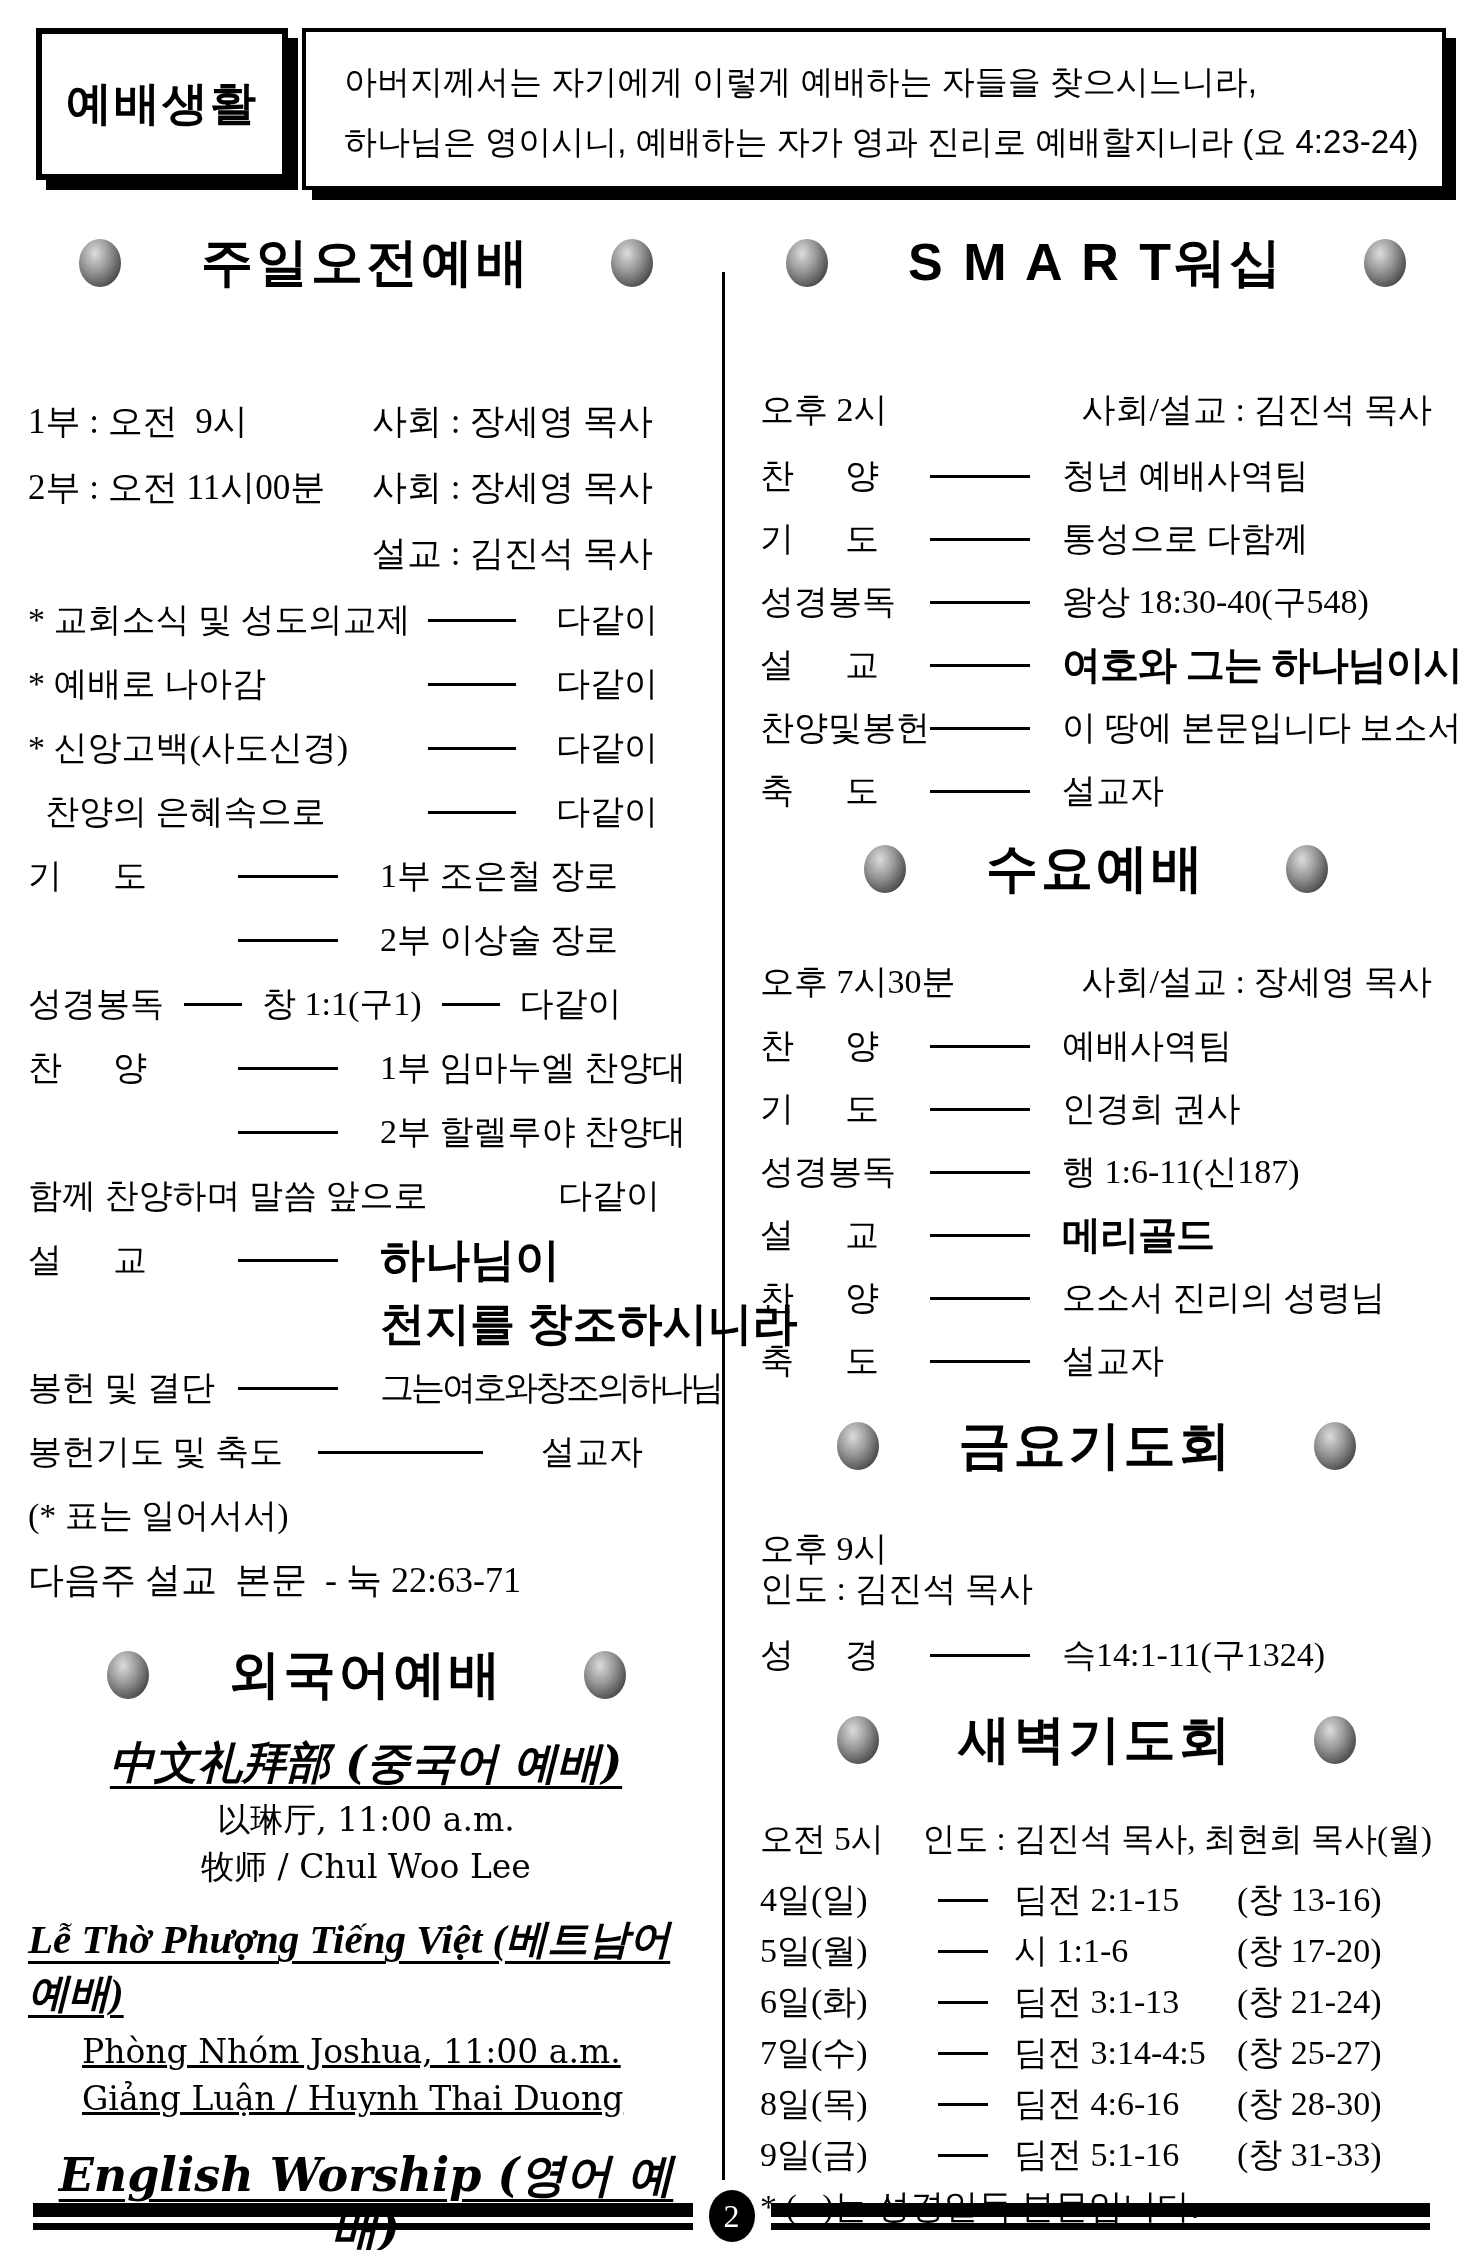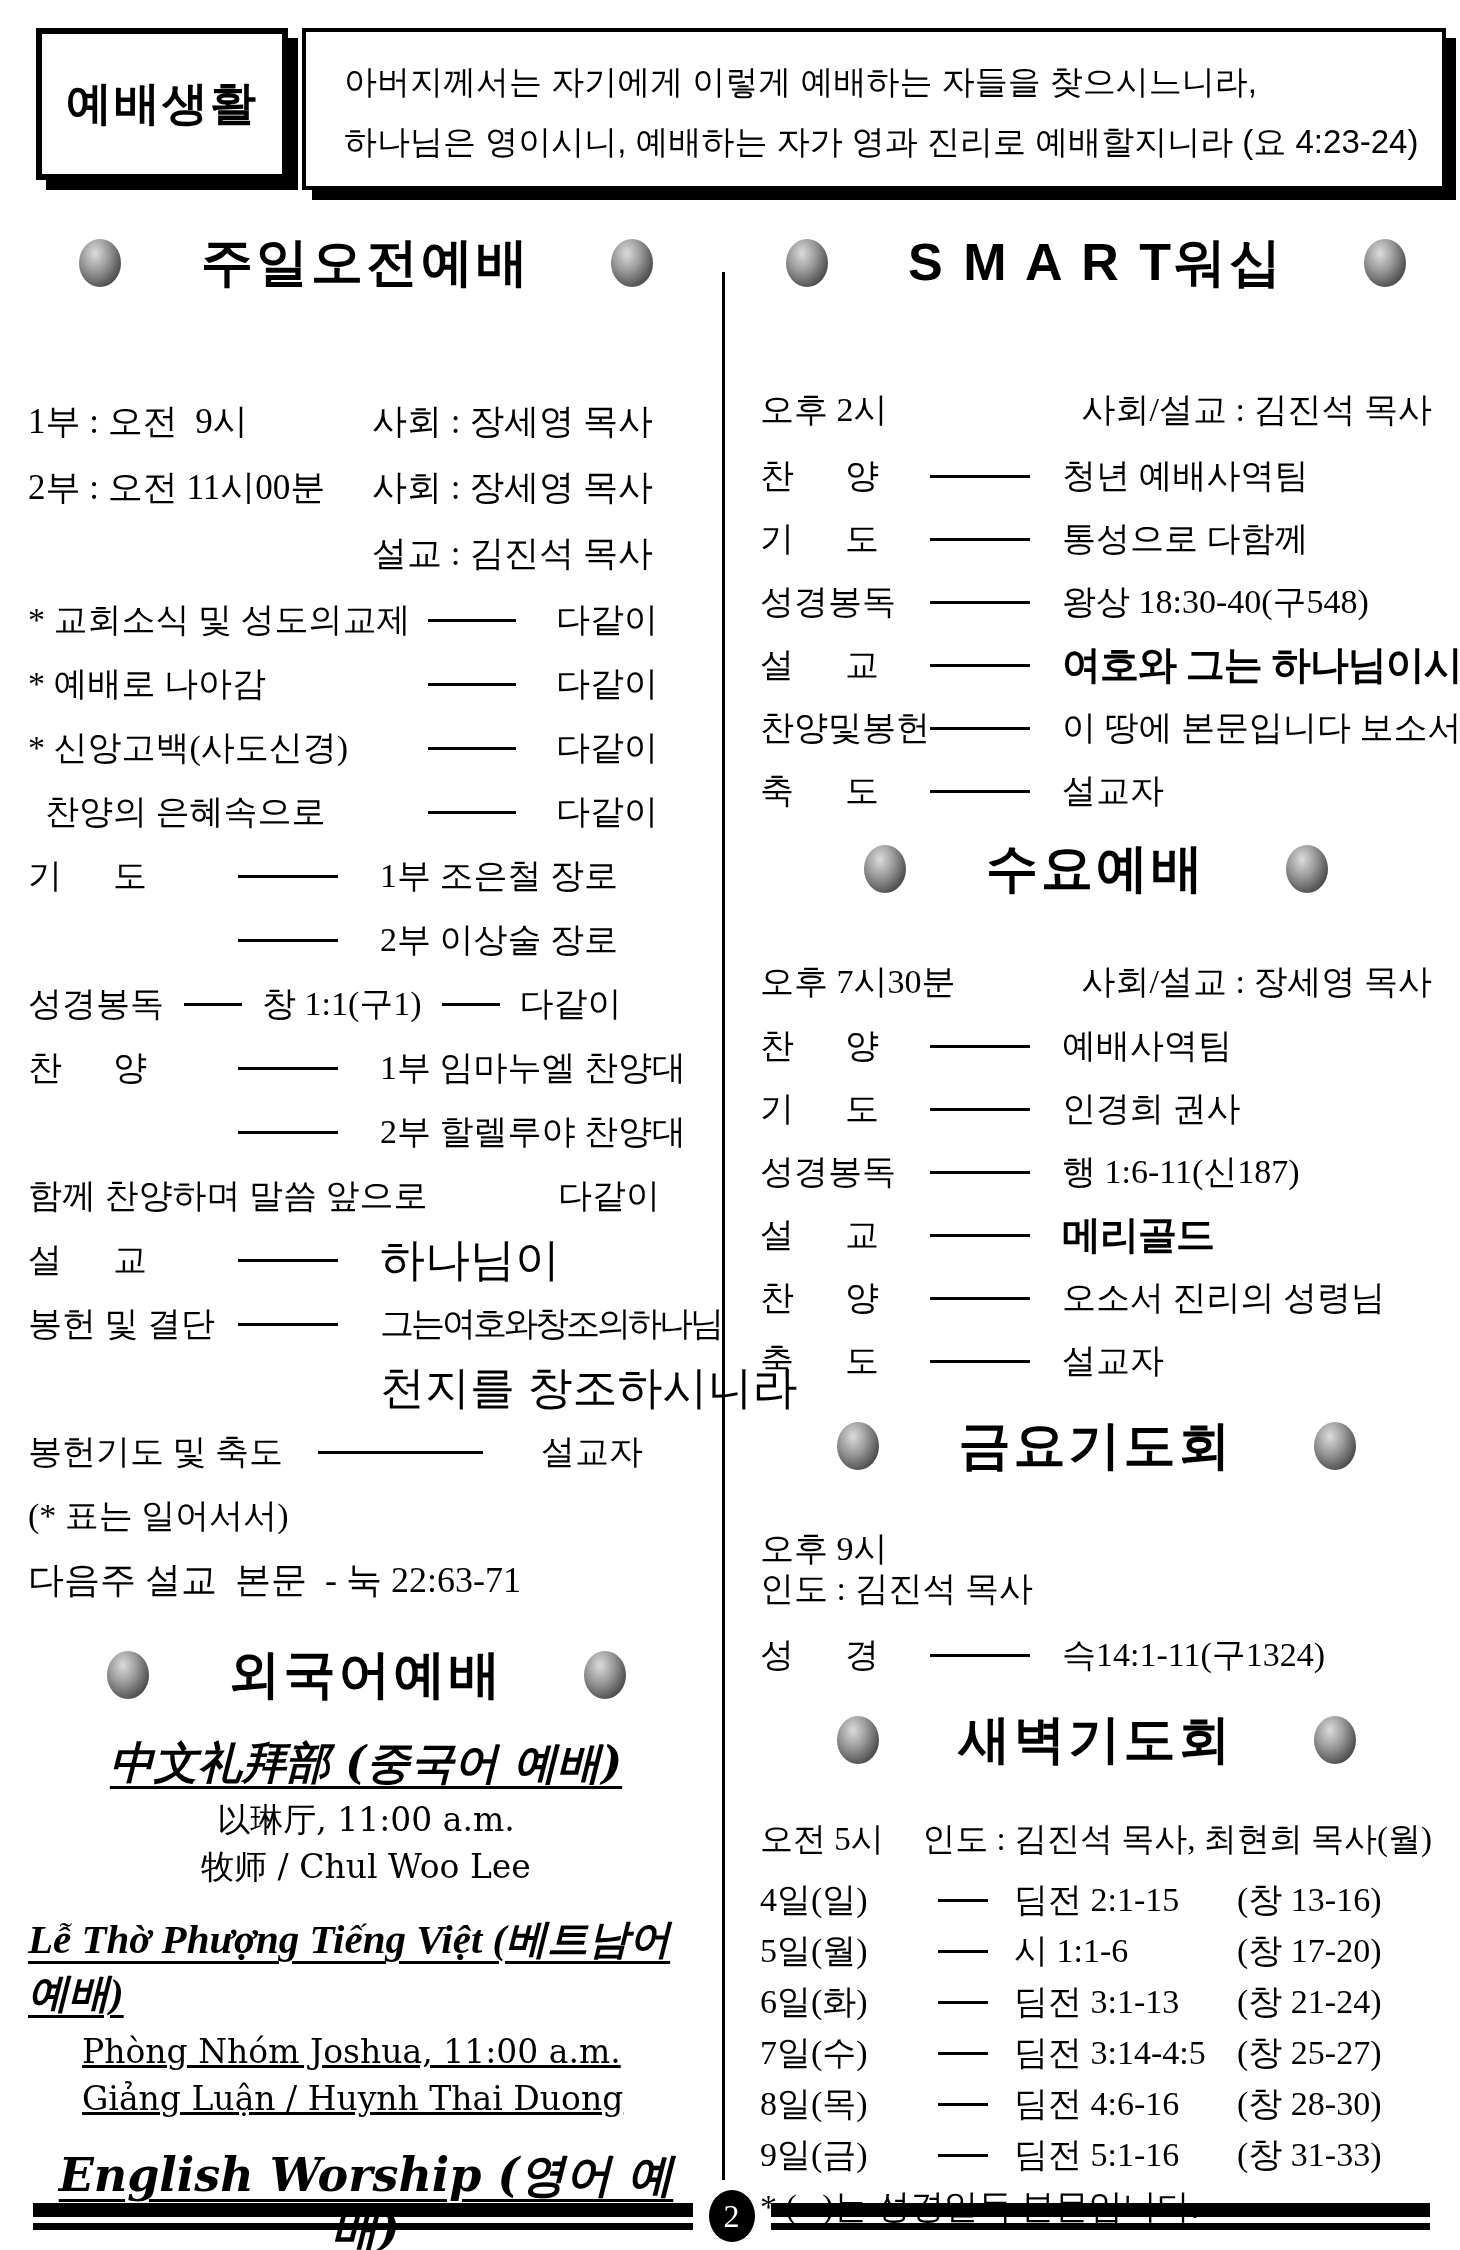--- a/index.html
+++ b/index.html
@@ -35,21 +35,21 @@
   
   .lbl-a{flex:0 0 400px;}
   .lbl-b{flex:0 0 210px;}
   .lbl-c{flex:0 0 530px;}
   .lbl-d{flex:0 0 290px;}
   .dash-a{width:88px;margin-right:40px;}
   .dash-b{width:100px;margin-right:42px;}
   .dash-s{width:58px;margin:0 20px;}
   .dash-l{width:165px;margin-right:58px;}
   .ind{flex:0 0 352px;}
-  .big-sermon{font-family:"Liberation Sans",sans-serif;font-weight:400;font-size:45px;text-align:center;}
+  .big-sermon{font-family:"Liberation Sans",sans-serif;font-weight:700;font-size:45px;text-align:center;}
   .cond{letter-spacing:-3px;}
 
   .sch-row{display:flex;font-size:35px;line-height:40px;margin-bottom:26px;}
   .sch-left{flex:1;white-space:pre;}
   .sch-right{flex:0 0 332px;white-space:pre;}
 
   .note-line{font-size:34px;line-height:40px;white-space:pre;}
 
   
   .f-head{font-family:"DejaVu Serif",serif;font-style:italic;font-weight:700;text-align:center;
@@ -172,27 +172,27 @@
       <div class="row">
         <span class="lbl lbl-c">함께 찬양하며 말씀 앞으로</span>
         <span class="val">다같이</span>
       </div>
       <div class="row">
         <span class="lbl lbl-b">설      교</span>
         <span class="dash dash-b"></span>
         <span class="val big-sermon">하나님이</span>
       </div>
       <div class="row">
-        <span class="lbl lbl-b">봉헌 및 결단</span>
-        <span class="dash dash-b"></span>
-        <span class="val cond">그는여호와창조의하나님</span>
-      </div>
-      <div class="row">
         <span class="ind"></span>
         <span class="val big-sermon">천지를 창조하시니라</span>
+      </div>
+      <div class="row">
+        <span class="lbl lbl-b">봉헌 및 결단</span>
+        <span class="dash dash-b"></span>
+        <span class="val cond">그는여호와창조의하나님</span>
       </div>
       <div class="row">
         <span class="lbl lbl-d">봉헌기도 및 축도</span>
         <span class="dash dash-l"></span>
         <span class="val">설교자</span>
       </div>
     </div>
 
     <div class="note-line" style="margin-top:6px;">(* 표는 일어서서)</div>
     <div class="note-line" style="margin-top:24px;font-size:36px;">다음주 설교  본문  - 눅 22:63-71</div>

